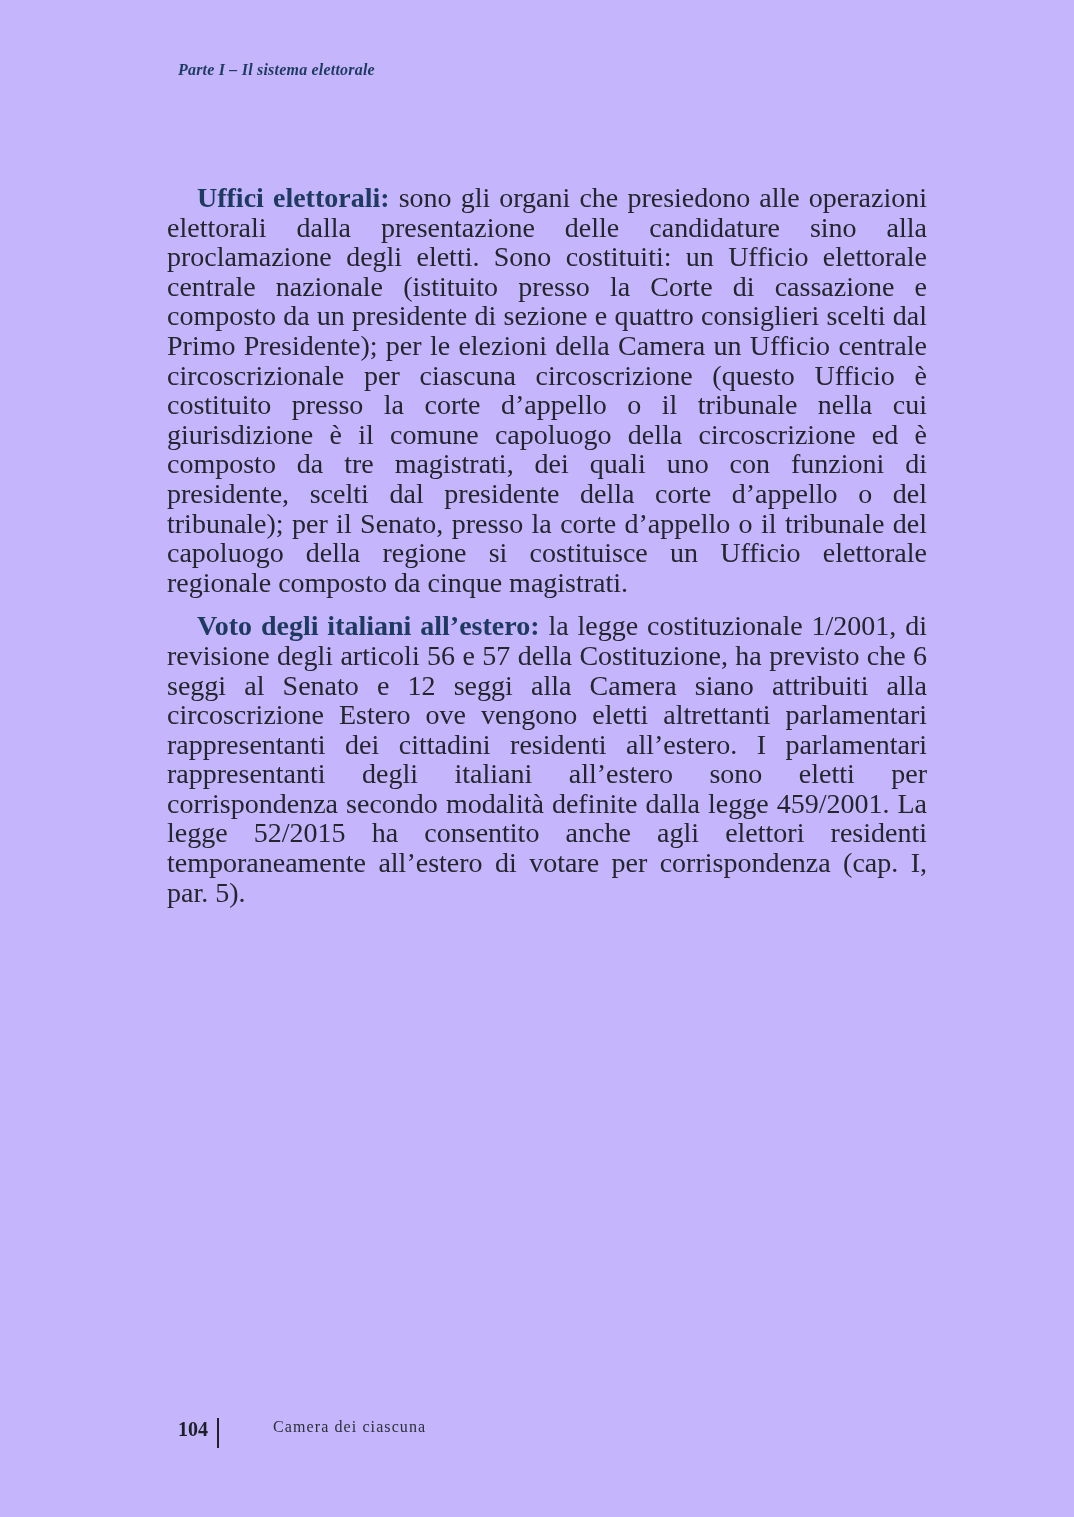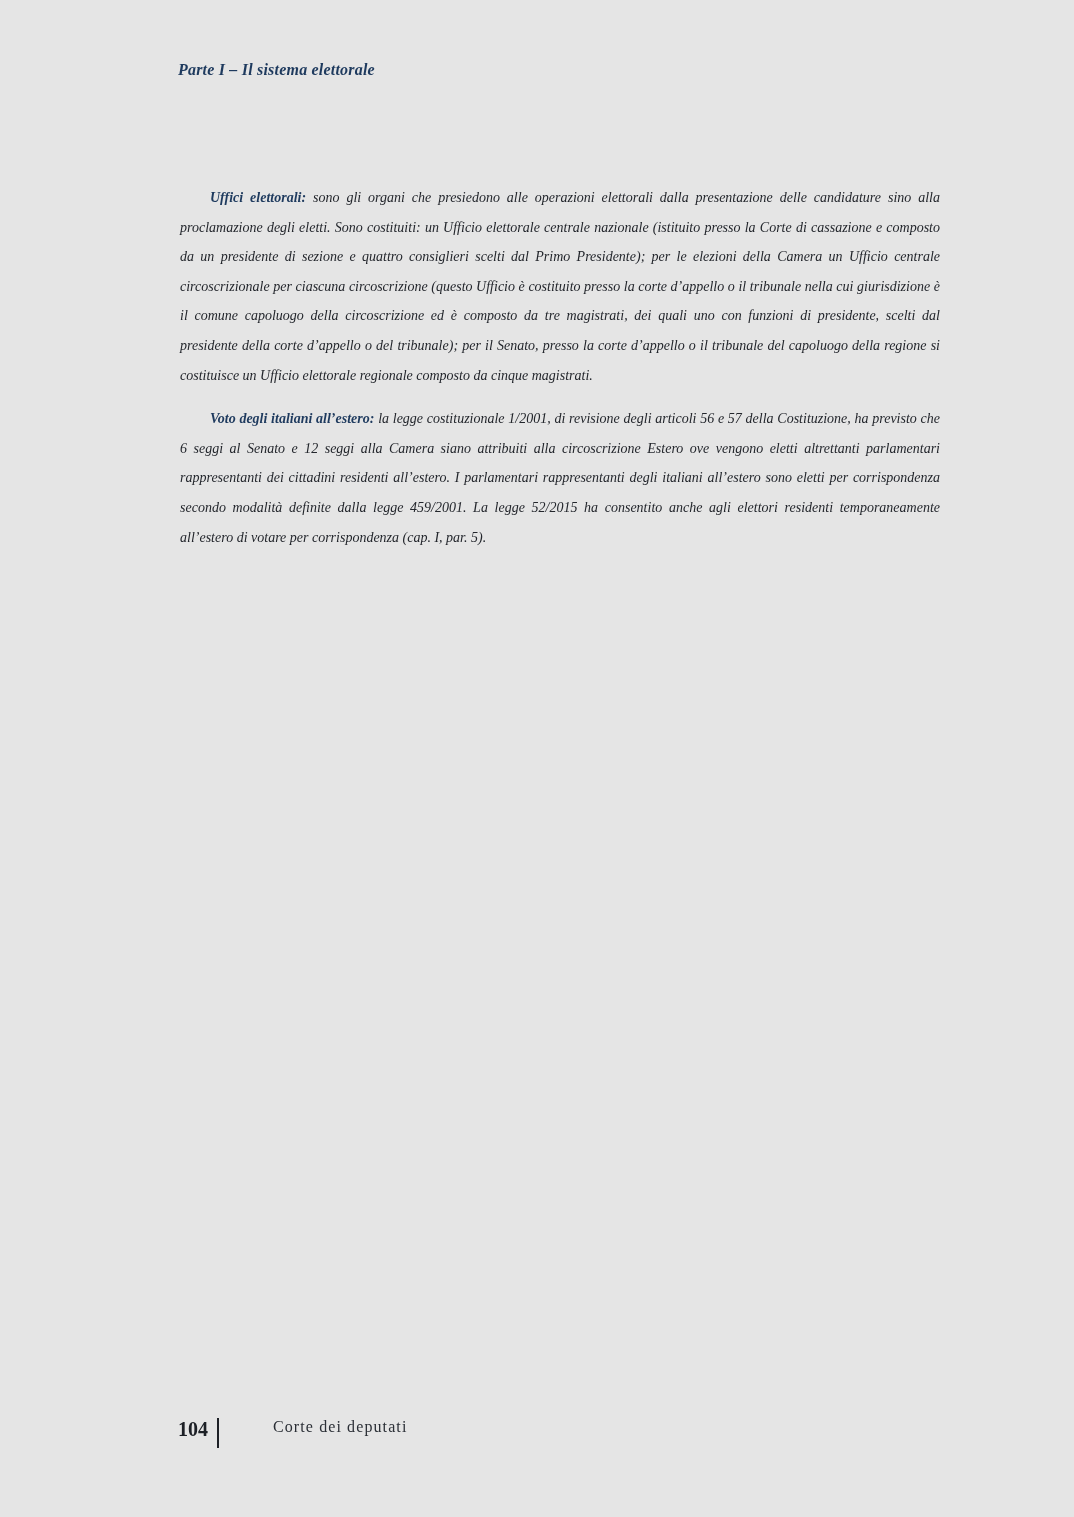--- a/index.html
+++ b/index.html
@@ -5,44 +5,43 @@
 <style>
   html, body {
     margin: 0;
     padding: 0;
     background: #ffffff;
   }
   .page {
     position: relative;
     width: 1074px;
     height: 1517px;
-    background: #e5e5e5;
+    background: #c4b5fd;
     overflow: hidden;
     font-family: "Liberation Serif", "DejaVu Serif", serif;
   }
   .running-header {
     position: absolute;
     top: 61px;
     left: 178px;
     font-size: 16px;
     font-style: italic;
     font-weight: 600;
     color: #1e3a5e;
     letter-spacing: 0.2px;
   }
   .content {
     position: absolute;
     top: 183px;
-    left: 180px;
+    left: 167px;
     width: 760px;
     color: #23262c;
-    font-size: 14px;
+    font-size: 28px;
     line-height: 29.6px;
     text-align: justify;
-    font-style: italic;
   }
   .para {
     margin: 0 0 14px 0;
     text-indent: 30px;
   }
   .para:last-child {
     margin-bottom: 0;
   }
   .para-lead {
     font-weight: bold;
@@ -87,16 +86,16 @@
 
     <p class="para"><span class="para-lead">Uffici elettorali:</span> <span>sono gli organi che presiedono alle operazioni elettorali dalla presentazione delle candidature sino alla proclamazione degli eletti. Sono costituiti: un Ufficio elettorale centrale nazionale (istituito presso la Corte di cassazione e composto da un presidente di sezione e quattro consiglieri scelti dal Primo Presidente); per le elezioni della Camera un Ufficio centrale circoscrizionale per ciascuna circoscrizione (questo Ufficio è costituito presso la corte d’appello o il tribunale nella cui giurisdizione è il comune capoluogo della circoscrizione ed è composto da tre magistrati, dei quali uno con funzioni di presidente, scelti dal presidente della corte d’appello o del tribunale); per il Senato, presso la corte d’appello o il tribunale del capoluogo della regione si costituisce un Ufficio elettorale regionale composto da cinque magistrati.</span></p>
 
     <p class="para"><span class="para-lead">Voto degli italiani all’estero:</span> <span>la legge costituzionale 1/2001, di revisione degli articoli 56 e 57 della Costituzione, ha previsto che 6 seggi al Senato e 12 seggi alla Camera siano attribuiti alla circoscrizione Estero ove vengono eletti altrettanti parlamentari rappresentanti dei cittadini residenti all’estero. I parlamentari rappresentanti degli italiani all’estero sono eletti per corrispondenza secondo modalità definite dalla legge 459/2001. La legge 52/2015 ha consentito anche agli elettori residenti temporaneamente all’estero di votare per corrispondenza (cap. I, par. 5).</span></p>
 
   </main>
 
   <footer class="page-footer">
     <span class="page-number">104</span>
     <span class="footer-bar"></span>
-    <span class="publisher">Corte dei deputati</span>
+    <span class="publisher">Camera dei ciascuna</span>
   </footer>
 
 </div>
 
 </body></html>

